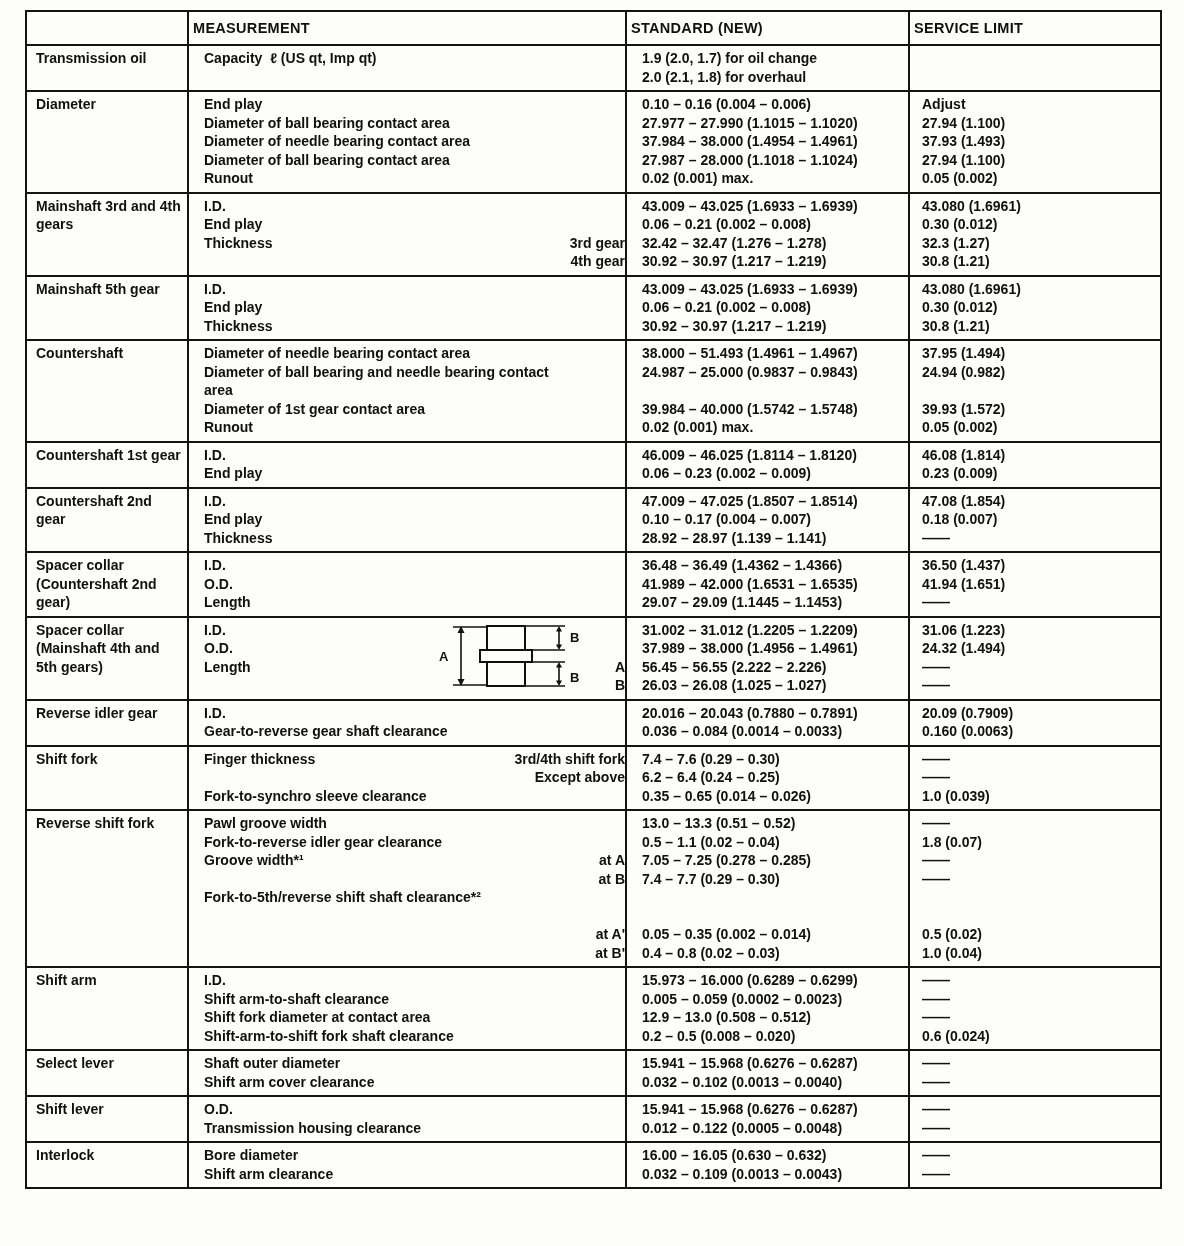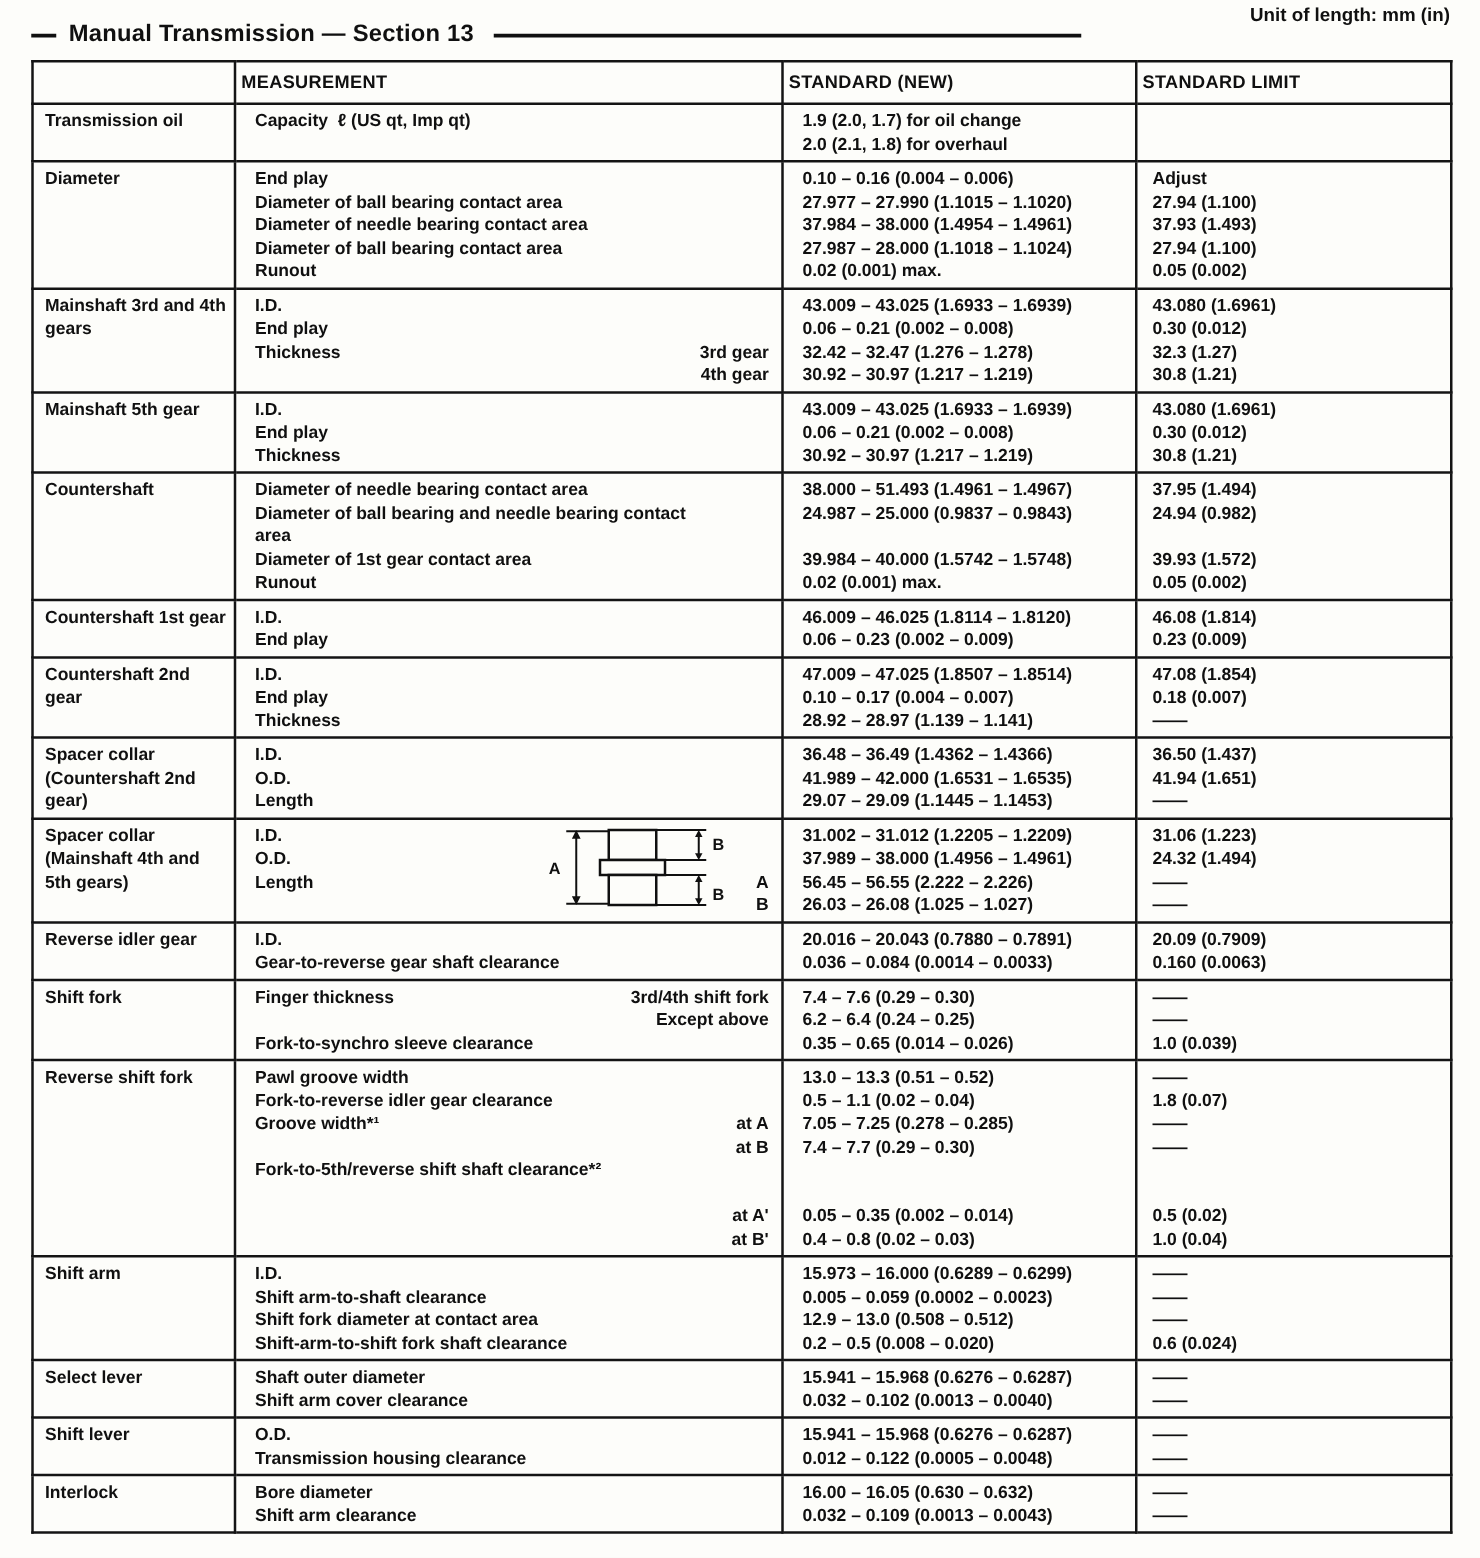--- a/index.html
+++ b/index.html
@@ -28,57 +28,51 @@
   .spec th { font-size: 14.5px; padding: 8px 4px; text-align: left; letter-spacing: 0.3px; }
   .spec td { padding: 3px 0 4px; }
   col.w-item { width: 162px; }
   col.w-meas { width: 438px; }
   col.w-std  { width: 283px; }
   col.w-lim  { width: 252px; }
 
   .ln { min-height: 18.5px; line-height: 18.5px; font-size: 14px; white-space: nowrap; }
   .c-item .item-name { white-space: normal; padding: 0 6px 0 9px; }
   .c-meas { position: relative; }
-  .c-meas .ln { padding-left: 15px; padding-right: 10px; }
+  .c-meas .ln { padding-left: 15px; }
   .mline { display: flex; justify-content: space-between; }
   .msub { padding-left: 8px; }
   .c-std .ln { padding-left: 15px; }
   .c-lim .ln { padding-left: 12px; }
 
   .collar-diagram { position: absolute; left: 248px; top: 4px; }
   .dshape { fill: #fdfdfa; stroke: #101010; stroke-width: 2; }
   .dline  { stroke: #101010; stroke-width: 1.6; }
   .darrow { fill: #101010; stroke: none; }
   .dtext  { font-size: 13px; font-weight: bold; fill: #101010; font-family: "Liberation Sans", sans-serif; }
 </style>
 </head>
 <body>
 
 <div class="page">
 
-  <div class="titlebar">
-    <span class="title-dash"></span>
-    <h1 class="page-title">Manual Transmission — Section 13</h1>
-    <span class="title-rule"></span>
-    <span class="unit-note">Unit of length: mm (in)</span>
-  </div>
 
   <table class="spec">
     <colgroup>
       <col class="w-item">
         <col class="w-meas">
         <col class="w-std">
         <col class="w-lim">
     </colgroup>
     <thead>
       <tr>
         <th></th>
         <th>MEASUREMENT</th>
         <th>STANDARD (NEW)</th>
-        <th>STANDARD LIMIT</th>
+        <th>SERVICE LIMIT</th>
       </tr>
     </thead>
     <tbody id="spec-body">
         <tr>
           <td class="c-item">
             <div class="ln item-name">Transmission oil</div>
           </td>
           <td class="c-meas">
             <div class="ln mline">
               <span class="mtext">Capacity &nbsp;ℓ (US qt, Imp qt)</span>

